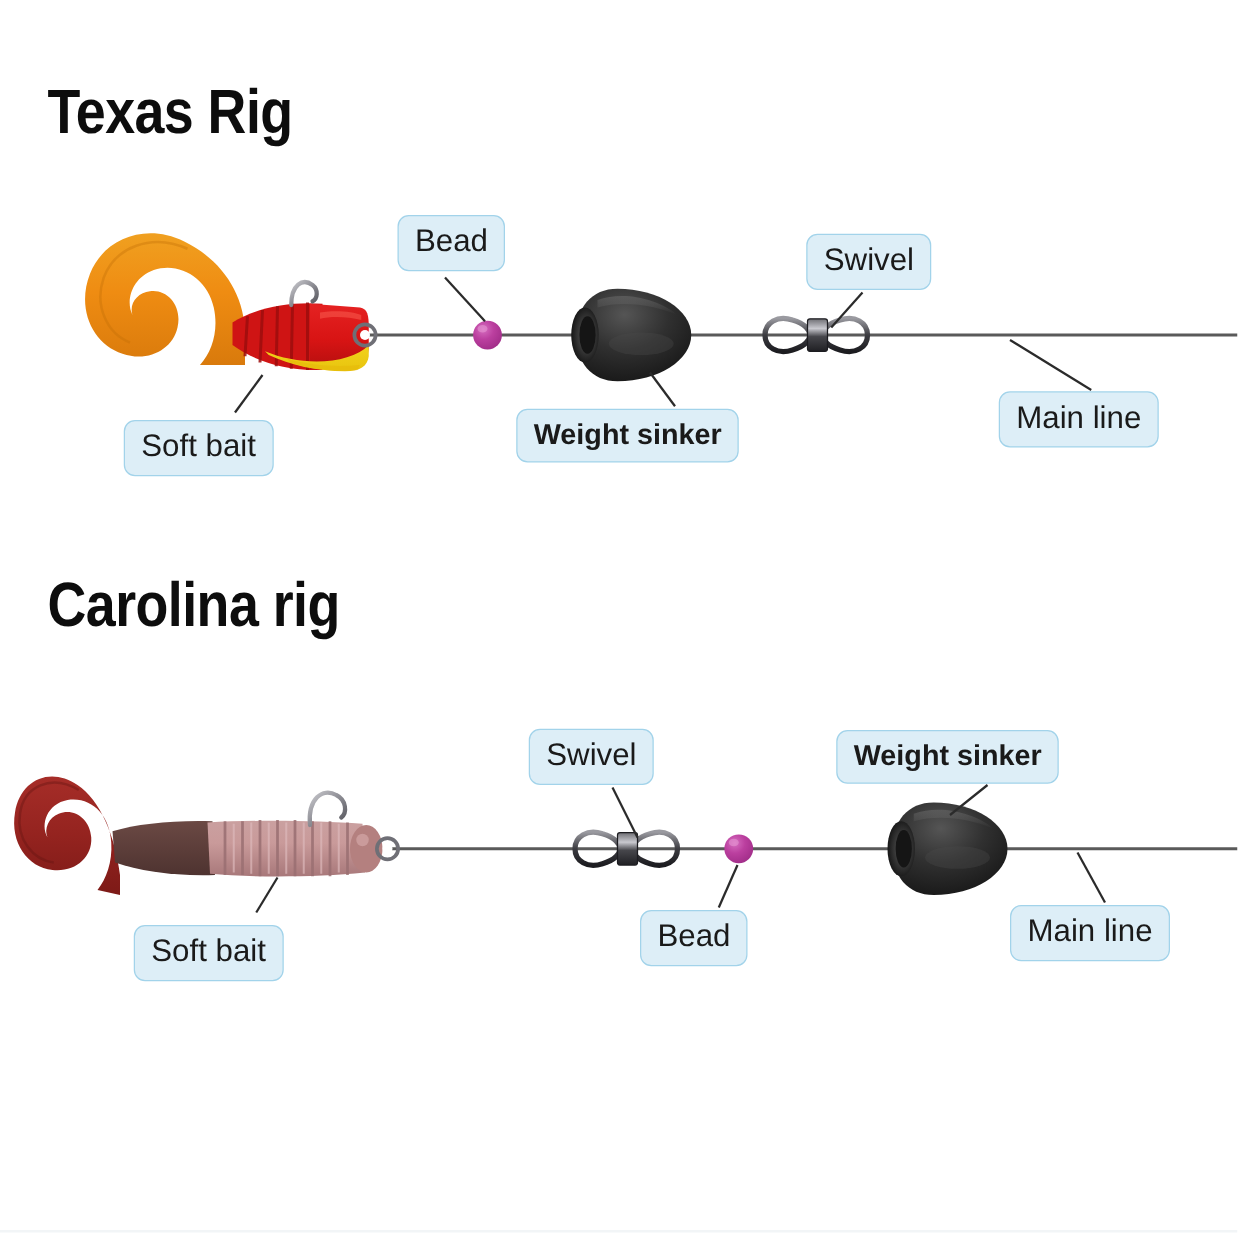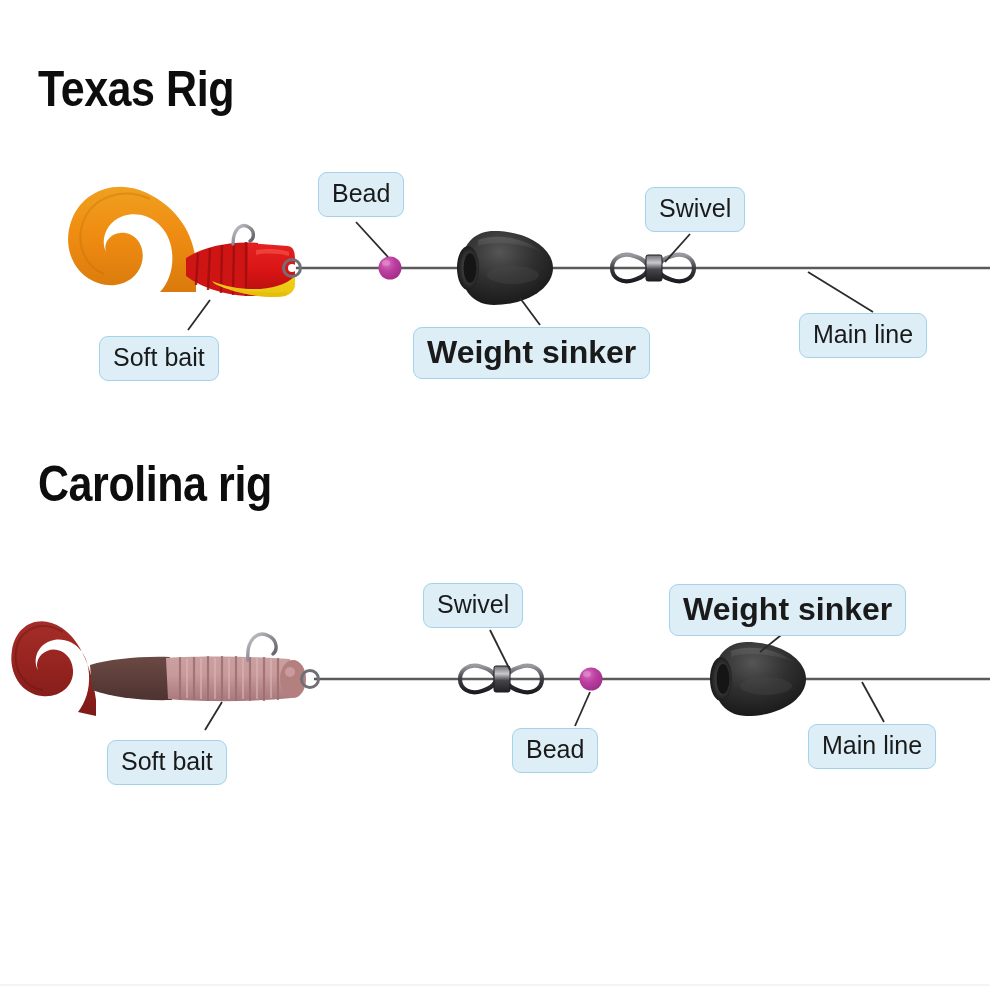--- a/index.html
+++ b/index.html
@@ -49,21 +49,21 @@
     border-radius: 9px;
     color: #1a1a1a;
     font-size: 25px;
     line-height: 1;
     padding: 8px 13px 10px 13px;
     white-space: nowrap;
     box-sizing: border-box;
   }
   .label-box.bold {
     font-weight: 700;
-    font-size: 32px;
+    font-size: 23px;
   }
   .bottom-rule {
     position: absolute;
     left: 0;
     top: 984px;
     width: 990px;
     height: 2px;
     background: #f2f5f7;
   }
   svg.art {

